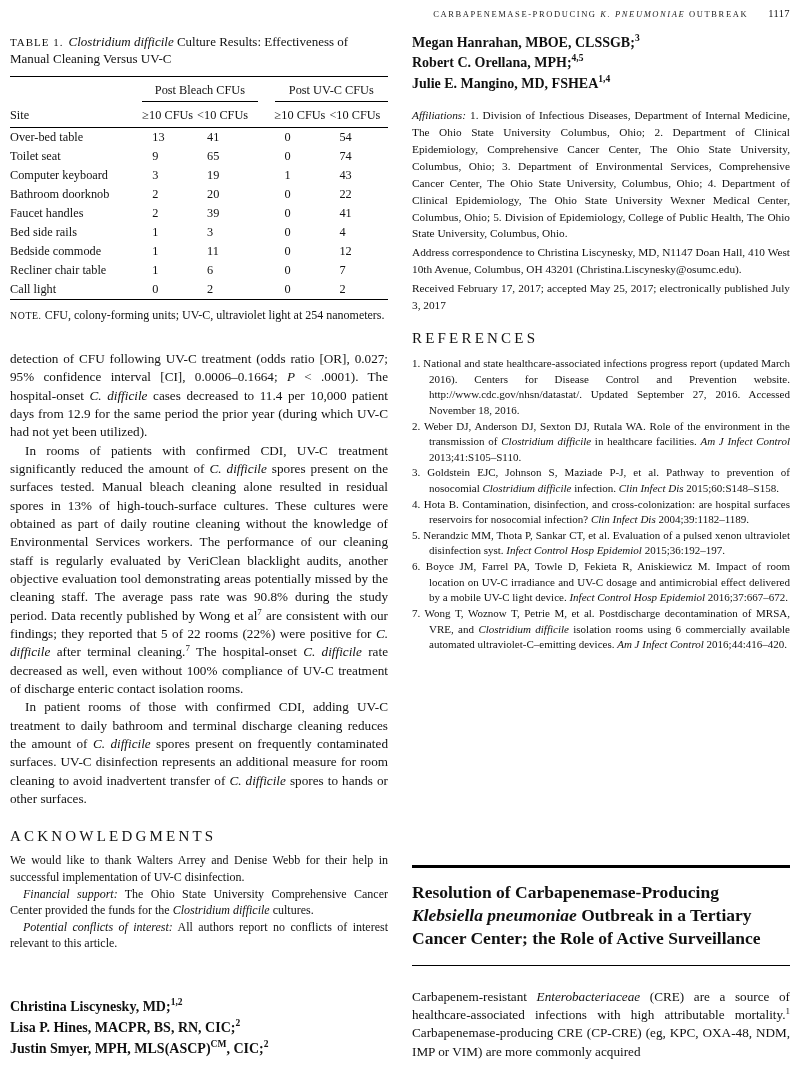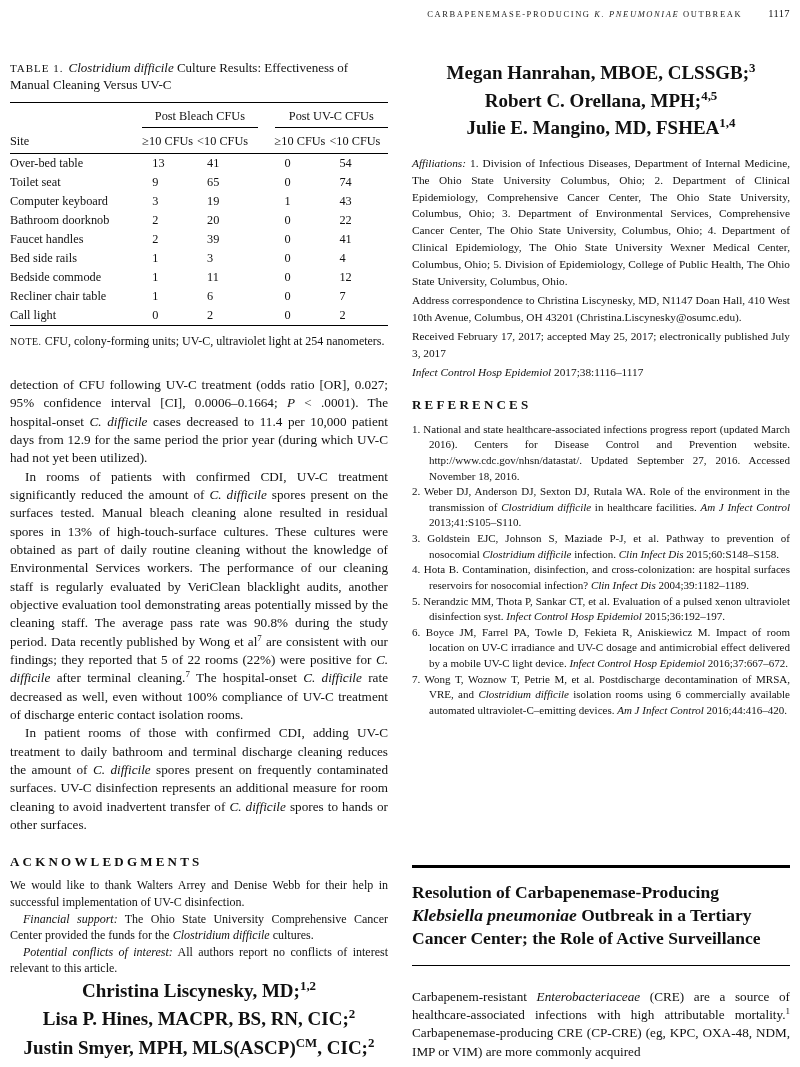--- a/index.html
+++ b/index.html
@@ -6,23 +6,23 @@
   html,body { background:#ffffff; }
   body {
     width:800px; height:1067px; overflow:hidden;
     color:#111; font-family:"Liberation Serif","DejaVu Serif",serif;
   }
   .page { width:800px; height:1067px; padding:8px 10px 6px 10px; display:flex; flex-direction:column; }
 
   
   .running-head { display:flex; justify-content:flex-end; align-items:baseline; margin-bottom:14px;font-family:Liberation Serif, serif; }
   .rh-title { font-size:8.5px; letter-spacing:1.6px; color:#222; }
-  .rh-page { margin-left:26px; font-size:10.5px; letter-spacing:.4px; }
-
-  .columns { display:flex; gap:24px; flex:1; min-height:0;margin-top:26px; }
+  .rh-page { margin-left:20px; font-size:10.5px; letter-spacing:.4px; }
+
+  .columns { display:flex; gap:24px; flex:1; min-height:0; }
   .col { flex:1; min-width:0; display:flex; flex-direction:column; }
 
   .i { font-style:italic; }
   .sc { font-size:.82em; letter-spacing:.6px; }
   sup { font-size:.68em; line-height:0; vertical-align:super; }
   p { margin:0; }
 
   
   .tbl-caption { font-size:13px; line-height:1.32; margin-bottom:9px; }
   .caption-label { font-size:11px; letter-spacing:1px; margin-right:5px; }
@@ -33,25 +33,25 @@
   .spanner { text-align:center !important; border-bottom:1px solid #000; }
   .head-row th { padding:6px 0 4px 0; border-bottom:1px solid #000; }
   .tbl tbody td { padding:2px 0; }
   .tbl tbody td:not(.site):not(.gapcol) { padding-left:10px; }
   .tbl-note { font-size:12px; line-height:1.38; margin-top:7px; }
 
   
   .body-text { margin-top:26px; font-size:13.2px; line-height:1.39; text-align:justify; }
   .body-text p.indent { text-indent:15px; }
 
-  .section-head { margin-top:20px; font-size:13px; font-weight:bold; letter-spacing:3.2px; }
+  .section-head { margin-top:20px; font-size:15px; font-weight:normal; letter-spacing:3.2px; }
   .ack { margin-top:7px; font-size:12px; line-height:1.38; text-align:justify; }
   .ack p.indent { text-indent:13px; }
 
-  .authors { font-weight:bold; text-align:center; font-size:19px; line-height:1.5; }
+  .authors { font-weight:bold; text-align:left; font-size:14px; line-height:1.5; }
   .authors-left { margin-top:auto; padding-bottom:2px; }
   .authors-right { line-height:1.45; }
 
   .frontmatter { margin-top:13px; font-size:11.3px; line-height:1.5; text-align:justify; }
   .frontmatter .fm { margin-bottom:2px; }
 
   .refs-head { margin-top:14px; }
   .refs { margin-top:9px; font-size:11px; line-height:1.42; text-align:justify; }
   .ref { padding-left:17px; text-indent:-17px; }
 
@@ -207,21 +207,20 @@
       <div class="authors authors-right">
           <p><span>Megan Hanrahan, MBOE, CLSSGB;</span><sup>3</sup></p>
           <p><span>Robert C. Orellana, MPH;</span><sup>4,5</sup></p>
           <p><span>Julie E. Mangino, MD, FSHEA</span><sup>1,4</sup></p>
         </div>
 
       <div class="frontmatter">
         <p class="fm"><span class="i">Affiliations:</span><span> 1. Division of Infectious Diseases, Department of Internal Medicine, The Ohio State University Columbus, Ohio; 2. Department of Clinical Epidemiology, Comprehensive Cancer Center, The Ohio State University, Columbus, Ohio; 3. Department of Environmental Services, Comprehensive Cancer Center, The Ohio State University, Columbus, Ohio; 4. Department of Clinical Epidemiology, The Ohio State University Wexner Medical Center, Columbus, Ohio; 5. Division of Epidemiology, College of Public Health, The Ohio State University, Columbus, Ohio.</span></p>
         <p class="fm"><span>Address correspondence to Christina Liscynesky, MD, N1147 Doan Hall, 410 West 10th Avenue, Columbus, OH 43201 (Christina.Liscynesky@osumc.edu).</span></p>
         <p class="fm"><span>Received February 17, 2017; accepted May 25, 2017; electronically published July 3, 2017</span></p>
-        <p class="fm"><span class="i">Infect Control Hosp Epidemiol</span><span> 2017;38:1116–1117</span></p>
       </div>
 
       <h2 class="section-head refs-head">REFERENCES</h2>
       <div class="refs">
           <p class="ref"><span class="ref-num">1. </span><span>National and state healthcare-associated infections progress report (updated March 2016). Centers for Disease Control and Prevention website. http://www.cdc.gov/nhsn/datastat/. Updated September 27, 2016. Accessed November 18, 2016.</span></p>
           <p class="ref"><span class="ref-num">2. </span><span>Weber DJ, Anderson DJ, Sexton DJ, Rutala WA. Role of the environment in the transmission of </span><span class="i">Clostridium difficile</span><span> in healthcare facilities. </span><span class="i">Am J Infect Control</span><span> 2013;41:S105–S110.</span></p>
           <p class="ref"><span class="ref-num">3. </span><span>Goldstein EJC, Johnson S, Maziade P-J, et al. Pathway to prevention of nosocomial </span><span class="i">Clostridium difficile</span><span> infection. </span><span class="i">Clin Infect Dis</span><span> 2015;60:S148–S158.</span></p>
           <p class="ref"><span class="ref-num">4. </span><span>Hota B. Contamination, disinfection, and cross-colonization: are hospital surfaces reservoirs for nosocomial infection? </span><span class="i">Clin Infect Dis</span><span> 2004;39:1182–1189.</span></p>
           <p class="ref"><span class="ref-num">5. </span><span>Nerandzic MM, Thota P, Sankar CT, et al. Evaluation of a pulsed xenon ultraviolet disinfection syst. </span><span class="i">Infect Control Hosp Epidemiol</span><span> 2015;36:192–197.</span></p>
           <p class="ref"><span class="ref-num">6. </span><span>Boyce JM, Farrel PA, Towle D, Fekieta R, Aniskiewicz M. Impact of room location on UV-C irradiance and UV-C dosage and antimicrobial effect delivered by a mobile UV-C light device. </span><span class="i">Infect Control Hosp Epidemiol</span><span> 2016;37:667–672.</span></p>

